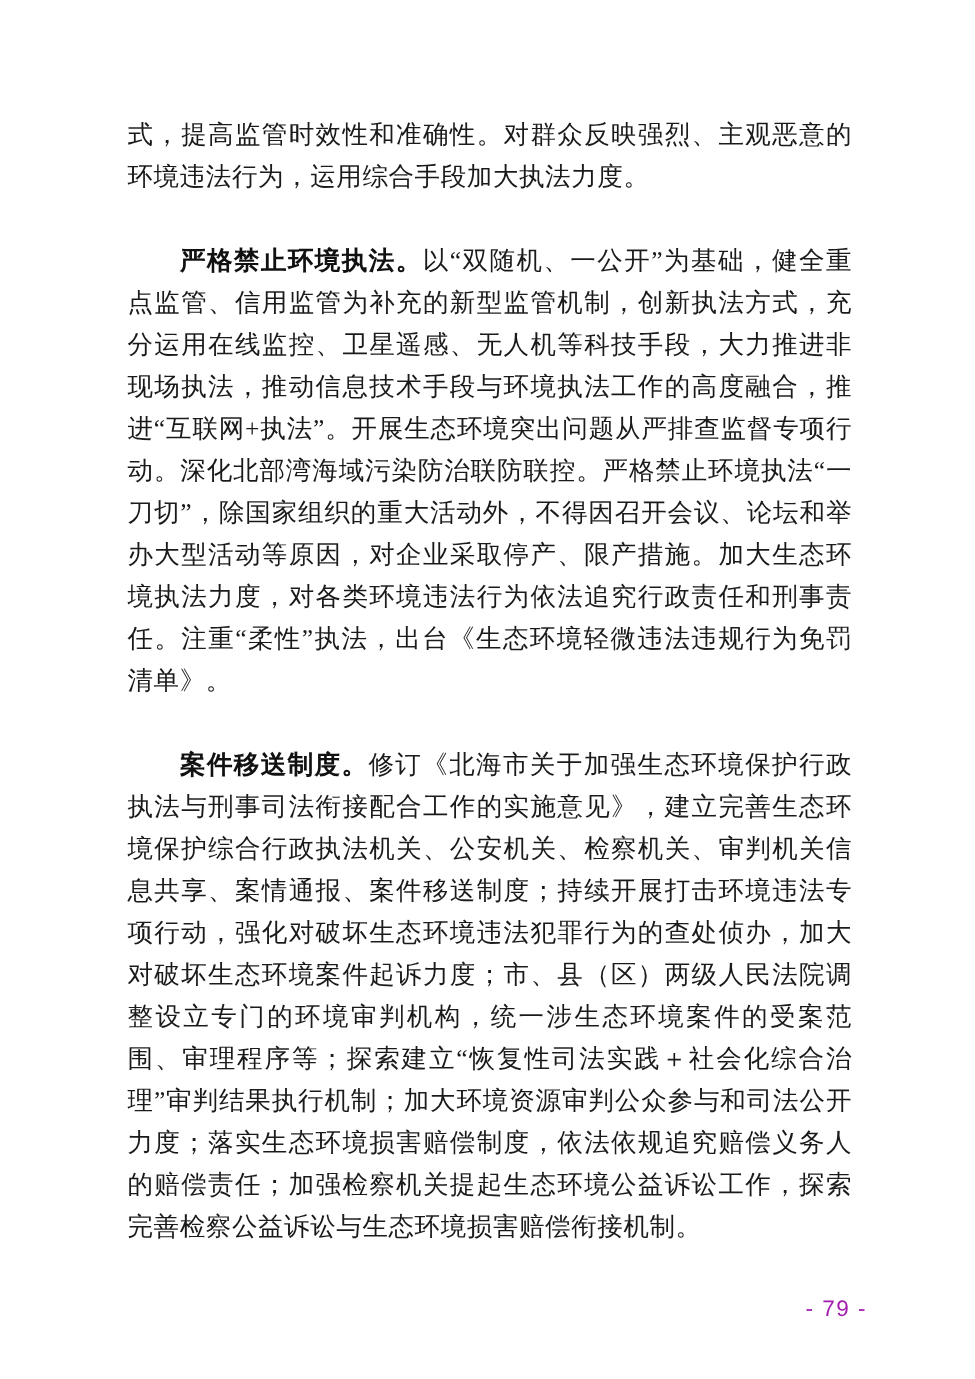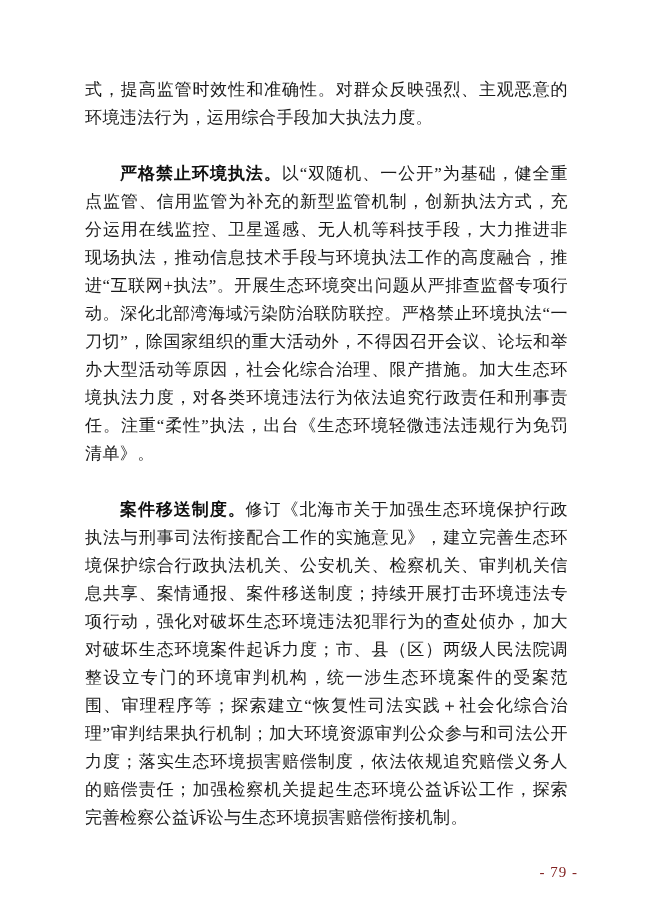--- a/index.html
+++ b/index.html
@@ -42,27 +42,27 @@
       font-family: "Liberation Sans", "DejaVu Sans", sans-serif;
       font-weight: bold;
       color: #111111;
     }
     .page-number {
       position: absolute;
       right: 72px;
       bottom: 38px;
       font-size: 15px;
       letter-spacing: 1px;
-      color: #7f1d1d;
-      font-family: Liberation Serif, serif;
+      color: #a21caf;
+      font-family: Liberation Sans, sans-serif;
     }
   </style>
 </head>
 <body>
 
 <div class="page">
   <div class="content">
     <p class="para"><span>式，提高监管时效性和准确性。对群众反映强烈、主观恶意的环境违法行为，运用综合手段加大执法力度。</span></p>
-    <p class="para indent"><strong class="lead">严格禁止环境执法。</strong><span>以“双随机、一公开”为基础，健全重点监管、信用监管为补充的新型监管机制，创新执法方式，充分运用在线监控、卫星遥感、无人机等科技手段，大力推进非现场执法，推动信息技术手段与环境执法工作的高度融合，推进“互联网+执法”。开展生态环境突出问题从严排查监督专项行动。深化北部湾海域污染防治联防联控。严格禁止环境执法“一刀切”，除国家组织的重大活动外，不得因召开会议、论坛和举办大型活动等原因，社会化综合治理、限产措施。加大生态环境执法力度，对各类环境违法行为依法追究行政责任和刑事责任。注重“柔性”执法，出台《生态环境轻微违法违规行为免罚清单》。</span></p>
+    <p class="para indent"><strong class="lead">严格禁止环境执法。</strong><span>以“双随机、一公开”为基础，健全重点监管、信用监管为补充的新型监管机制，创新执法方式，充分运用在线监控、卫星遥感、无人机等科技手段，大力推进非现场执法，推动信息技术手段与环境执法工作的高度融合，推进“互联网+执法”。开展生态环境突出问题从严排查监督专项行动。深化北部湾海域污染防治联防联控。严格禁止环境执法“一刀切”，除国家组织的重大活动外，不得因召开会议、论坛和举办大型活动等原因，对企业采取停产、限产措施。加大生态环境执法力度，对各类环境违法行为依法追究行政责任和刑事责任。注重“柔性”执法，出台《生态环境轻微违法违规行为免罚清单》。</span></p>
     <p class="para indent"><strong class="lead">案件移送制度。</strong><span>修订《北海市关于加强生态环境保护行政执法与刑事司法衔接配合工作的实施意见》，建立完善生态环境保护综合行政执法机关、公安机关、检察机关、审判机关信息共享、案情通报、案件移送制度；持续开展打击环境违法专项行动，强化对破坏生态环境违法犯罪行为的查处侦办，加大对破坏生态环境案件起诉力度；市、县（区）两级人民法院调整设立专门的环境审判机构，统一涉生态环境案件的受案范围、审理程序等；探索建立“恢复性司法实践＋社会化综合治理”审判结果执行机制；加大环境资源审判公众参与和司法公开力度；落实生态环境损害赔偿制度，依法依规追究赔偿义务人的赔偿责任；加强检察机关提起生态环境公益诉讼工作，探索完善检察公益诉讼与生态环境损害赔偿衔接机制。</span></p>
   </div>
   <div class="page-number">- 79 -</div>
 </div>
 
 </body></html>

